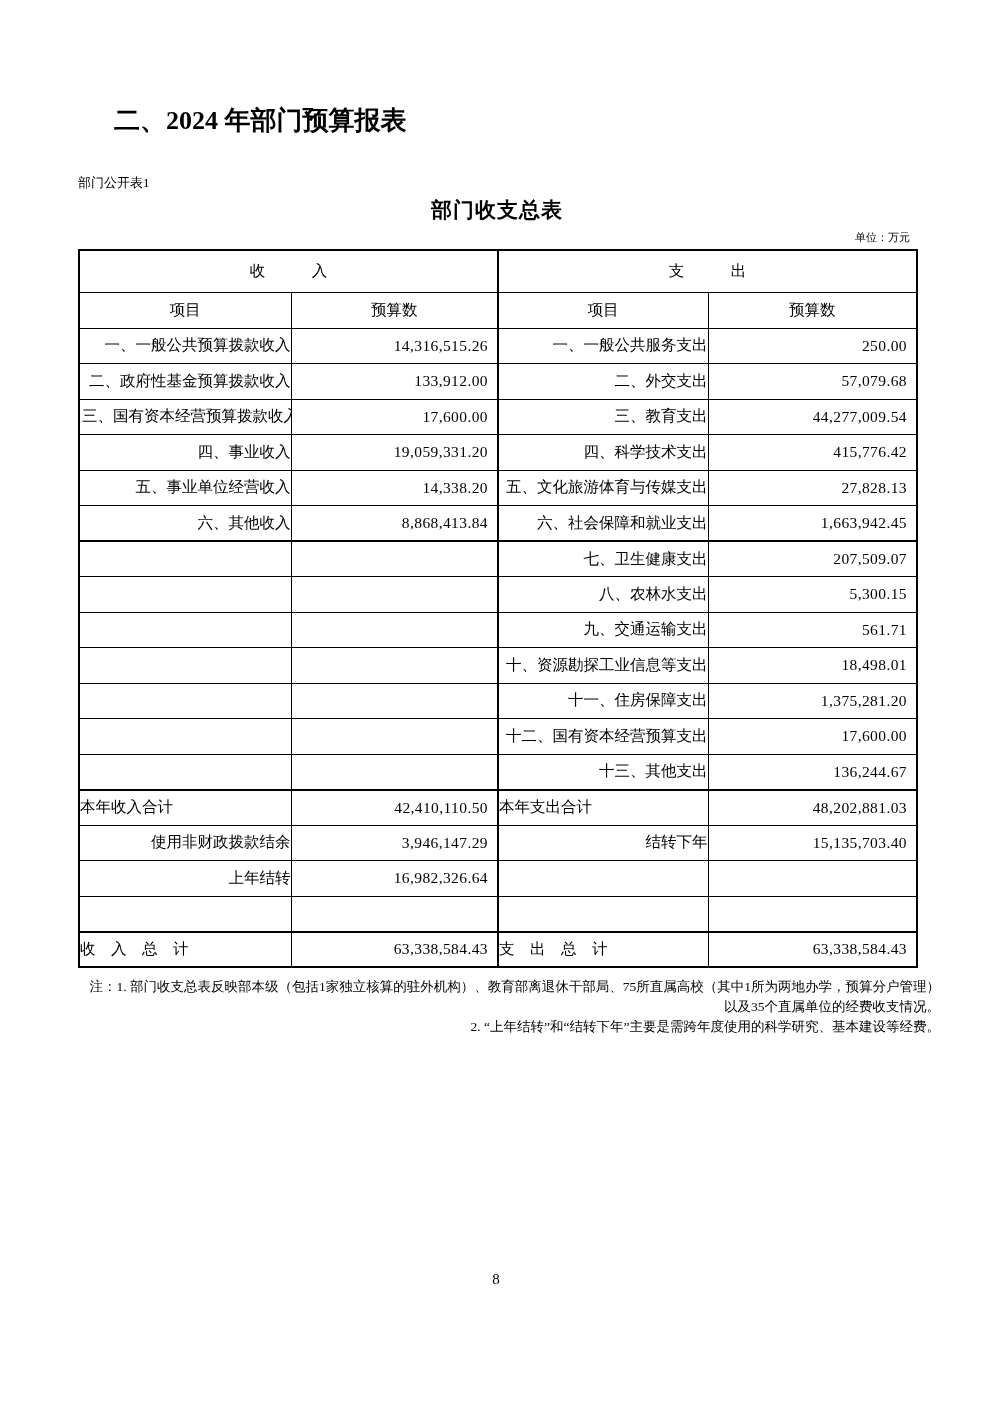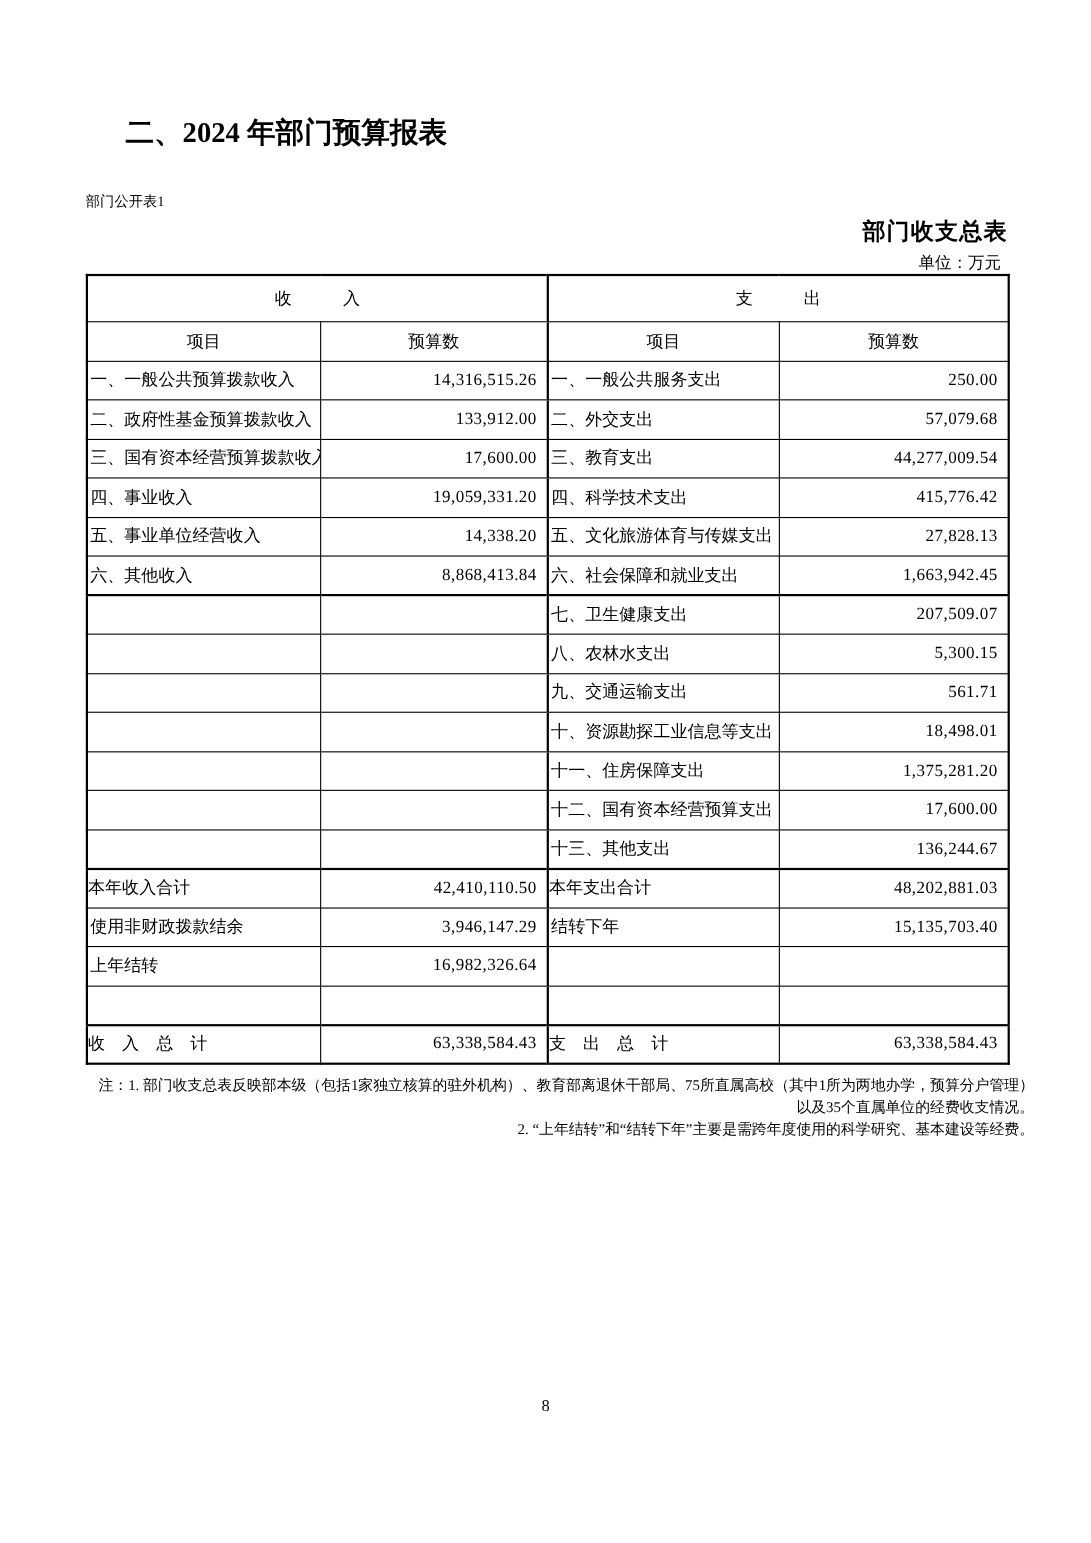--- a/index.html
+++ b/index.html
@@ -27,33 +27,33 @@
     width: 832px;
     text-align: left;
     font-size: 13px;
     white-space: nowrap;
   }
   .table-title {
     position: absolute;
     left: 78px;
     top: 196px;
     width: 838px;
-    text-align: right;
+    text-align: center;
     font-size: 21px;
     font-weight: bold;
     letter-spacing: 1px;
     white-space: nowrap;
   }
   .unit {
     position: absolute;
     left: 78px;
     top: 230px;
     width: 832px;
     text-align: right;
-    font-size: 15px;
+    font-size: 11px;
     white-space: nowrap;
   }
   table.budget {
     position: absolute;
     left: 78px;
     top: 249px;
     width: 838px;
     border-collapse: collapse;
     table-layout: fixed;
     border: 2px solid #000;
@@ -63,21 +63,21 @@
     border: 1px solid #000;
     padding: 0;
     overflow: hidden;
     white-space: nowrap;
     font-size: 15.5px;
     vertical-align: middle;
   }
   table.budget td.mid { border-right-width: 2px; }
   table.budget tr.st td { border-top-width: 2px; }
   table.budget td.hd { text-align: center; }
-  table.budget td.ti { text-align: left; padding-left: 2px; }
+  table.budget td.ti { text-align: right; padding-left: 2px; }
   table.budget td.tv { text-align: right; padding-right: 9px; letter-spacing: 0.4px; }
   table.budget tr.c td.ti { text-align: left; padding-left: 0; }
   tr.hdr1 { height: 42px; }
   tr.hdr2 { height: 36px; }
   table.budget tbody tr { height: 35.5px; }
   .notes {
     position: absolute;
     left: 80px;
     top: 977px;
     width: 860px;

